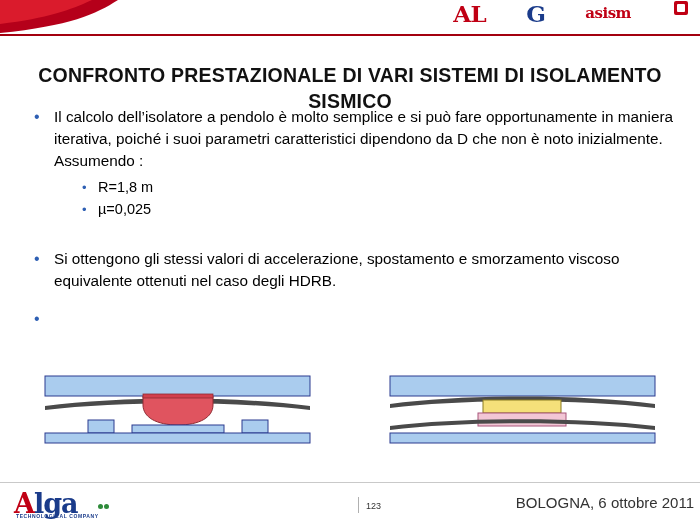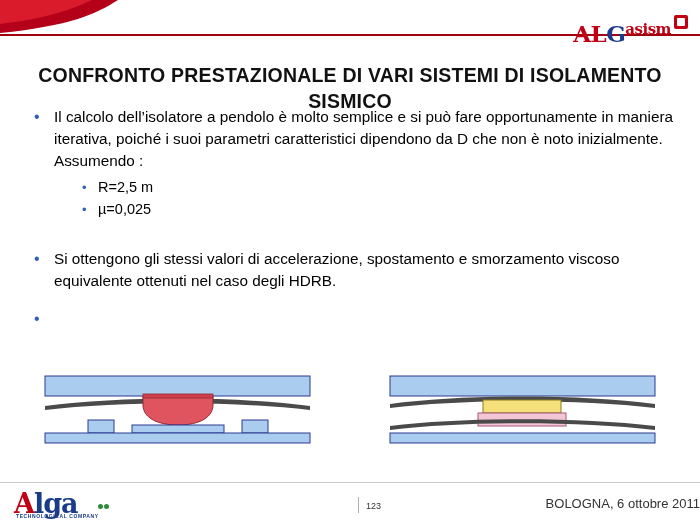--- a/index.html
+++ b/index.html
@@ -27,25 +27,26 @@
     position: absolute;
     top: 0;
     left: 0;
     width: 700px;
     height: 38px;
   }
 
   
   .logo-top {
     position: absolute;
-    top: 20px;
+    top: 0;
     right: 12px;
     display: flex;
-    align-items: flex-start;
+    align-items: center;
     height: 26px;
+    gap: 40px;
   }
   .logo-top .al {
     font-family: "DejaVu Serif", serif;
     font-size: 23px;
     font-weight: bold;
     color: #c00014;
     letter-spacing: -0.5px;
   }
   .logo-top .g {
     font-family: "DejaVu Serif", serif;
@@ -213,23 +214,23 @@
   }
   .page-num {
     position: absolute;
     left: 366px;
     bottom: 14px;
     font-size: 9px;
     color: #333333;
   }
   .footer-right {
     position: absolute;
-    right: 0;
+    right: 6px;
     bottom: 14px;
-    font-size: 13px;
+    font-size: 15px;
     color: #333333;
     margin-top: 32px;
   }
 </style>
 </head>
 <body>
 
 <div class="top-band">
   <svg class="band-curve" viewBox="0 0 700 38" preserveAspectRatio="none">
     <path d="M0,0 L118,0 C96,14 70,26 0,33 Z" fill="#b5001a"></path>
@@ -250,21 +251,21 @@
 <div class="content">
 
   <div class="bullet-row">
     <div class="bdot">•</div>
     <div class="btext">Il calcolo dell’isolatore a pendolo è molto semplice e si può fare opportunamente in maniera iterativa, poiché i suoi parametri caratteristici dipendono da D che non è noto inizialmente. Assumendo :</div>
   </div>
 
   <div class="sub-list">
     <div class="sub-row">
       <div class="sdot">•</div>
-      <div class="stext">R=2,5 m</div>
+      <div class="stext">R=1,8 m</div>
     </div>
     <div class="sub-row">
       <div class="sdot">•</div>
       <div class="stext">µ=0,025</div>
     </div>
   </div>
 
   <div class="gap-1"></div>
 
   <div class="bullet-row">

